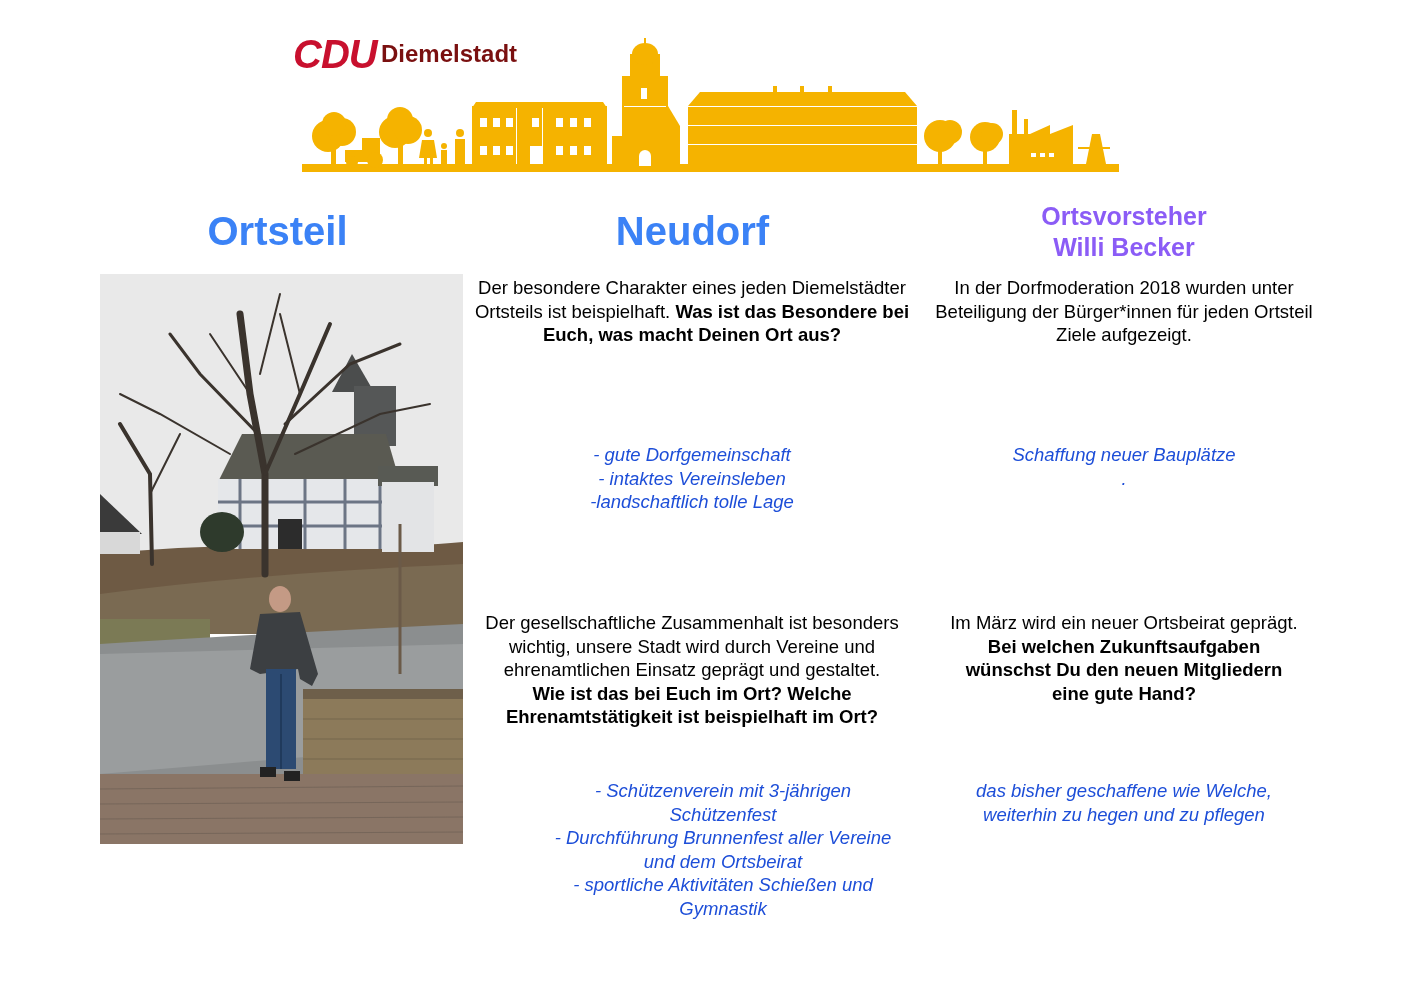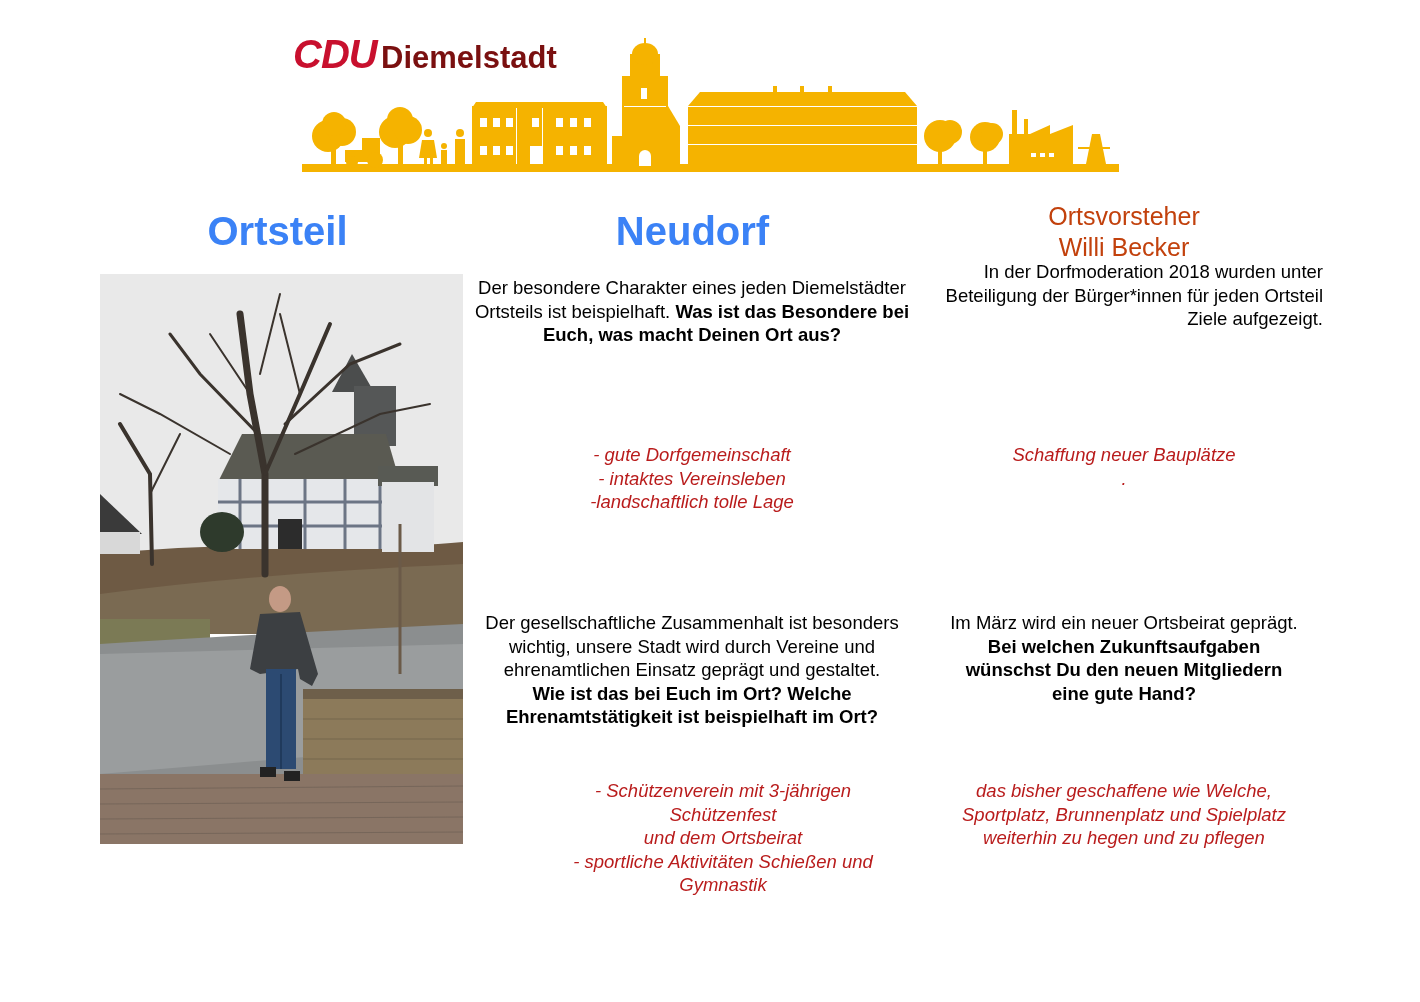--- a/index.html
+++ b/index.html
@@ -3,41 +3,41 @@
 <meta charset="utf-8">
 <style>
   html, body { margin:0; padding:0; background:#ffffff; }
   body { width:1420px; height:1002px; position:relative; overflow:hidden;
          font-family:"Liberation Sans", sans-serif; color:#000; }
   .abs { position:absolute; }
 
   
   #logo-brand { left:293px; top:32px; font-weight:bold; font-style:italic;
     font-size:40px; color:#c8102e; letter-spacing:-1px; }
-  #logo-city { left:381px; top:40px; font-weight:bold; font-size:31px; color:#7a1010; }
+  #logo-city { left:381px; top:40px; font-weight:bold; font-size:24px; color:#7a1010; }
   #skyline { left:300px; top:36px; width:822px; height:138px; }
 
   
   .h-big { font-weight:bold; font-size:40px; color:#3b82f6; text-align:center; }
   #h-ortsteil { left:150px; top:209px; width:255px; }
   #h-neudorf { left:560px; top:209px; width:265px; }
   #h-vorsteher { left:960px; top:201px; width:328px; text-align:center;
-    font-weight:normal; font-size:25px; color:#c2410c; line-height:31px; }
+    font-weight:bold; font-size:25px; color:#8b5cf6; line-height:31px; }
 
   
   #photo { left:100px; top:274px; width:363px; height:570px; overflow:hidden; }
 
   .txt { text-align:center; font-size:18.5px; line-height:23.5px; }
   .txt b { font-weight:bold; }
   .ans { text-align:center; font-size:18.5px; line-height:23.5px;
-         color:#b91c1c; font-style:italic; }
+         color:#1d4ed8; font-style:italic; }
 
   #q1 { left:470px; top:276px; width:444px; }
   #a1 { left:480px; top:443px; width:424px; }
-  #q2 { left:925px; top:260px; width:398px;text-align:right; }
+  #q2 { left:925px; top:276px; width:398px; }
   #a2 { left:925px; top:443px; width:398px; }
   #q3 { left:472px; top:611px; width:440px; }
   #a3 { left:528px; top:779px; width:390px; }
   #q4 { left:925px; top:611px; width:398px; }
   #a4 { left:925px; top:779px; width:398px; }
 </style>
 </head>
 <body>
 
 <div id="header">
@@ -260,26 +260,26 @@
   <div>.</div>
 </div>
 
 <div id="q3" class="abs txt">
   <div>Der gesellschaftliche Zusammenhalt ist besonders wichtig, unsere Stadt wird durch Vereine und ehrenamtlichen Einsatz geprägt und gestaltet.</div>
   <b>Wie ist das bei Euch im Ort? Welche Ehrenamtstätigkeit ist beispielhaft im Ort?</b>
 </div>
 <div id="a3" class="abs ans">
   <div>- Schützenverein mit 3-jährigen</div>
   <div>Schützenfest</div>
+  <div>- Durchführung Brunnenfest aller Vereine</div>
   <div>und dem Ortsbeirat</div>
   <div>- sportliche Aktivitäten Schießen und</div>
   <div>Gymnastik</div>
 </div>
 
 <div id="q4" class="abs txt">
   <div>Im März wird ein neuer Ortsbeirat geprägt.</div>
   <b style="display:block;padding:0 22px;">Bei welchen Zukunftsaufgaben wünschst Du den neuen Mitgliedern eine gute Hand?</b>
 </div>
 <div id="a4" class="abs ans">
   <div>das bisher geschaffene wie Welche,</div>
-  <div>Sportplatz, Brunnenplatz und Spielplatz</div>
   <div>weiterhin zu hegen und zu pflegen</div>
 </div>
 
 </body></html>

